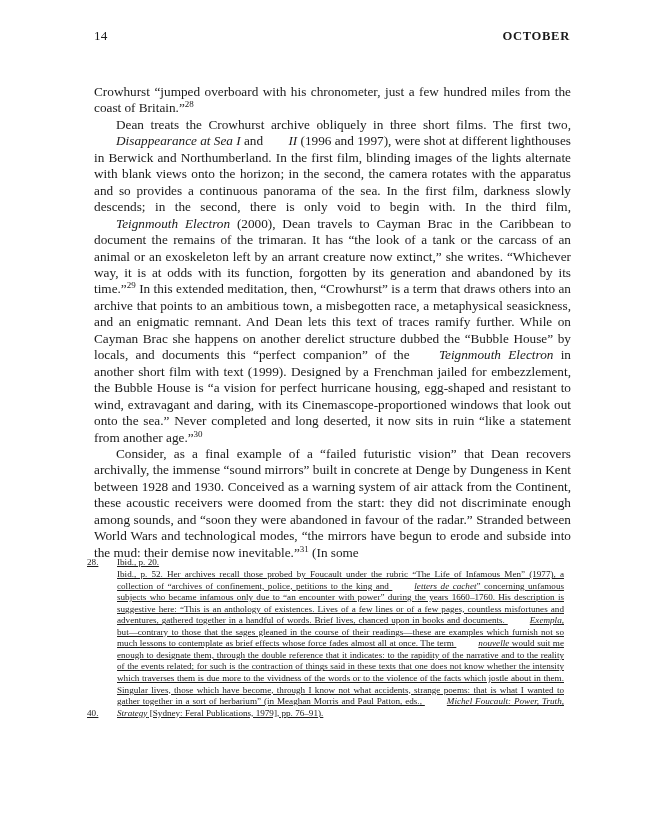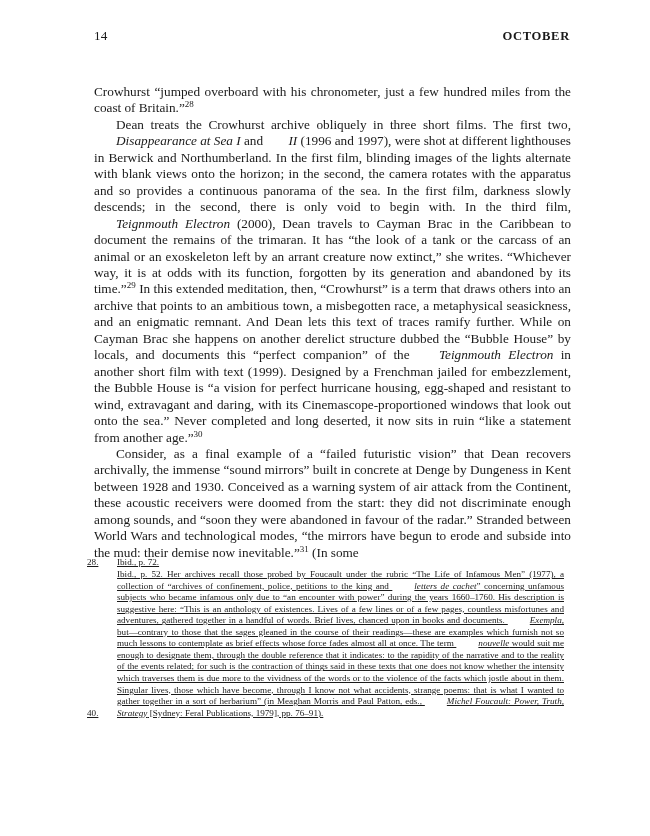--- a/index.html
+++ b/index.html
@@ -111,21 +111,21 @@
 
   <div class="body-block" id="body-block">
       <p class="body-par">Crowhurst “jumped overboard with his chronometer, just a few hundred miles from the coast of Britain.”<sup class="fnref">28</sup></p>
       <p class="body-par indent">Dean treats the Crowhurst archive obliquely in three short films. The first two, <span class="it">Disappearance at Sea I</span> and <span class="it">II</span> (1996 and 1997), were shot at different lighthouses in Berwick and Northumberland. In the first film, blinding images of the lights alternate with blank views onto the horizon; in the second, the camera rotates with the apparatus and so provides a continuous panorama of the sea. In the first film, darkness slowly descends; in the second, there is only void to begin with. In the third film, <span class="it">Teignmouth Electron</span> (2000), Dean travels to Cayman Brac in the Caribbean to document the remains of the trimaran. It has “the look of a tank or the carcass of an animal or an exoskeleton left by an arrant creature now extinct,” she writes. “Whichever way, it is at odds with its function, forgotten by its generation and abandoned by its time.”<sup class="fnref">29</sup> In this extended meditation, then, “Crowhurst” is a term that draws others into an archive that points to an ambitious town, a misbegotten race, a metaphysical seasickness, and an enigmatic remnant. And Dean lets this text of traces ramify further. While on Cayman Brac she happens on another derelict structure dubbed the “Bubble House” by locals, and documents this “perfect companion” of the <span class="it">Teignmouth Electron</span> in another short film with text (1999). Designed by a Frenchman jailed for embezzlement, the Bubble House is “a vision for perfect hurricane housing, egg-shaped and resistant to wind, extravagant and daring, with its Cinemascope-proportioned windows that look out onto the sea.” Never completed and long deserted, it now sits in ruin “like a statement from another age.”<sup class="fnref">30</sup></p>
       <p class="body-par indent">Consider, as a final example of a “failed futuristic vision” that Dean recovers archivally, the immense “sound mirrors” built in concrete at Denge by Dungeness in Kent between 1928 and 1930. Conceived as a warning system of air attack from the Continent, these acoustic receivers were doomed from the start: they did not discriminate enough among sounds, and “soon they were abandoned in favour of the radar.” Stranded between World Wars and technological modes, “the mirrors have begun to erode and subside into the mud: their demise now inevitable.”<sup class="fnref">31</sup> (In some</p>
     </div>
 
   <div class="notes-block" id="notes-block">
       <div class="note note-short">
         <span class="note-num">28.</span>
-        <span class="note-text">Ibid., p. 72.</span>
+        <span class="note-text">Ibid., p. 20.</span>
       </div>
       <div class="note">
         <span class="note-num">40.</span>
         <span class="note-text">Ibid., p. 52. Her archives recall those probed by Foucault under the rubric “The Life of Infamous Men” (1977), a collection of “archives of confinement, police, petitions to the king and <span class="it">letters de cachet</span>” concerning unfamous subjects who became infamous only due to “an encounter with power” during the years 1660–1760. His description is suggestive here: “This is an anthology of existences. Lives of a few lines or of a few pages, countless misfortunes and adventures, gathered together in a handful of words. Brief lives, chanced upon in books and documents. <span class="it">Exempla,</span> but—contrary to those that the sages gleaned in the course of their readings—these are examples which furnish not so much lessons to contemplate as brief effects whose force fades almost all at once. The term <span class="it">nouvelle</span> would suit me enough to designate them, through the double reference that it indicates: to the rapidity of the narrative and to the reality of the events related; for such is the contraction of things said in these texts that one does not know whether the intensity which traverses them is due more to the vividness of the words or to the violence of the facts which jostle about in them. Singular lives, those which have become, through I know not what accidents, strange poems: that is what I wanted to gather together in a sort of herbarium” (in Meaghan Morris and Paul Patton, eds., <span class="it">Michel Foucault: Power, Truth, Strategy</span> [Sydney: Feral Publications, 1979], pp. 76–91).</span>
       </div>
     </div>
 
 </div>
 
 </body></html>

